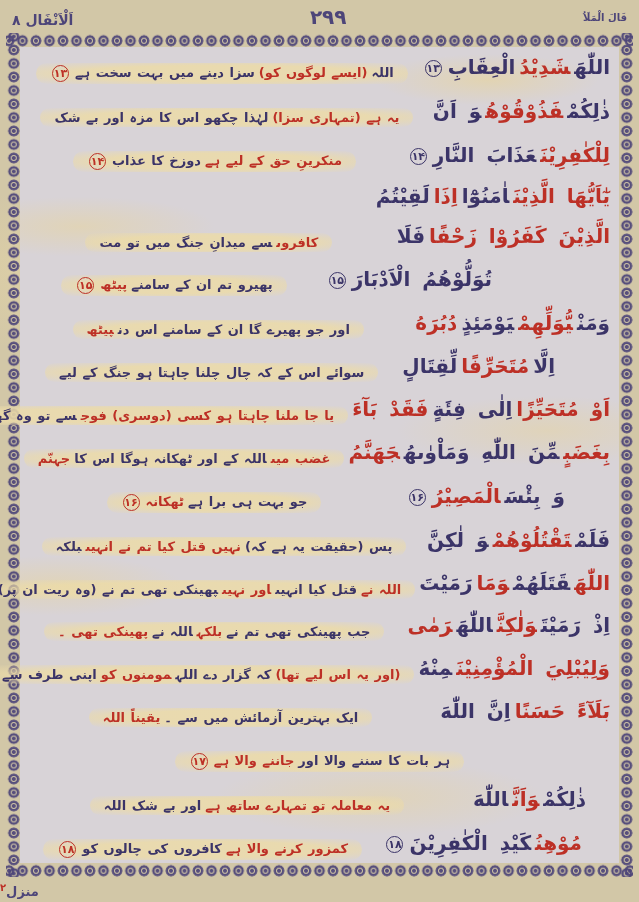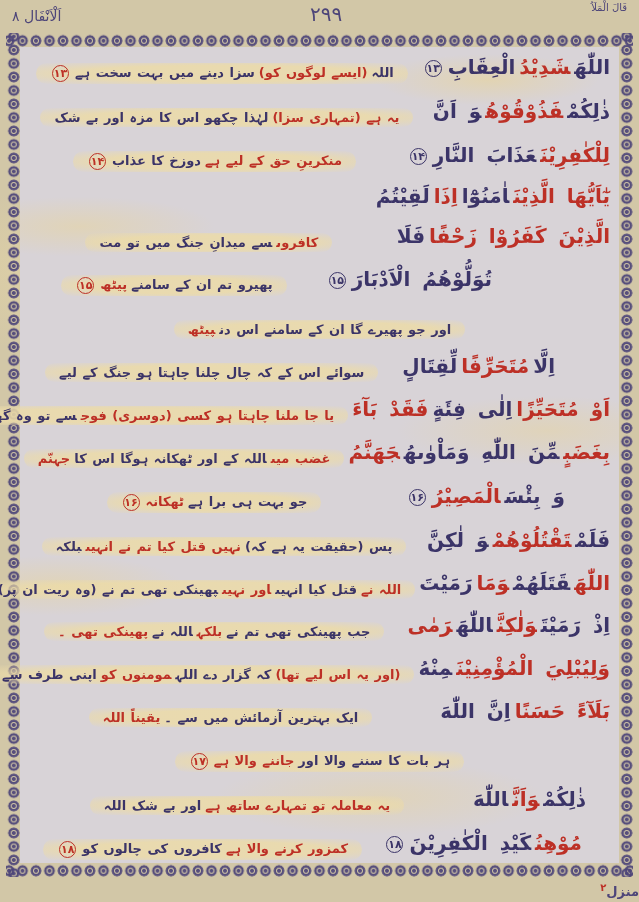--- a/index.html
+++ b/index.html
@@ -9,22 +9,22 @@
     overflow:hidden;
     font-family:"DejaVu Sans",sans-serif;
     background:
       radial-gradient(ellipse 260px 120px at 12% 30%, rgba(233,216,165,.55), rgba(233,216,165,0) 70%),
       radial-gradient(ellipse 300px 140px at 85% 70%, rgba(233,216,165,.5), rgba(233,216,165,0) 70%),
       #d2c7a7;
   }
   
   .header{
     position:absolute;top:2px;left:12px;right:12px;height:30px;
-    display:flex;justify-content:space-between;align-items:flex-start;
-    color:#4d4579;font-weight:normal;
+    display:flex;justify-content:space-between;align-items:center;
+    color:#4d4579;font-weight:bold;
   }
   .header .h-left{font-size:14px;padding-top:6px;}
   .header .h-center{font-size:20px;letter-spacing:1px;}
   .header .h-right{font-size:10px;}
   
   .frame{position:absolute;top:33px;bottom:25px;left:6px;right:6px;}
   .bs{
     position:absolute;
     background-image:
       radial-gradient(circle at 50% 50%, #4d4579 1.7px, rgba(0,0,0,0) 2.2px),
@@ -82,21 +82,21 @@
   .vc.red{color:#bd3026;}
   
   .row:nth-child(6)  .arabic{margin-right:118px;}
   .row:nth-child(8)  .arabic{margin-right:55px;}
   .row:nth-child(11) .arabic{margin-right:45px;}
   .row:nth-child(17) .arabic{margin-right:128px;}
   .row:nth-child(18) .arabic{margin-right:24px;}
   .row:nth-child(19) .arabic{margin-right:28px;}
   
   .footer{
-    position:absolute;bottom:3px;left:16px;right:0;text-align:right;
+    position:absolute;bottom:3px;left:0;right:0;text-align:left;
     font-size:13px;font-weight:bold;color:#4d4579;margin-top:12px;
   }
   .footer .f-num{color:#bd3026;font-size:10px;vertical-align:super;}
 </style>
 </head>
 <body>
 
 <div class="page">
 
   <div class="header">
@@ -132,20 +132,21 @@
       </div>
       <div class="row">
         <div class="arabic"><span class="seg red">الَّذِيْنَ كَفَرُوْا زَحْفًا</span><span class="seg dark">فَلَا</span></div>
         <div class="urdu"><span class="hl"><span class="seg red">کافروں</span><span class="seg dark">سے میدانِ جنگ میں تو مت</span></span></div>
       </div>
       <div class="row">
         <div class="arabic"><span class="seg dark">تُوَلُّوْهُمُ الْاَدْبَارَ</span><span class="vc dark">۱۵</span></div>
         <div class="urdu"><span class="hl"><span class="seg dark">پھیرو تم ان کے سامنے</span><span class="seg red">پیٹھ</span><span class="vc red">۱۵</span></span></div>
       </div>
       <div class="row">
+        <div class="arabic"><span class="seg dark">وَمَنْ</span><span class="seg red">يُّوَلِّهِمْ</span><span class="seg dark">يَوْمَئِذٍ</span><span class="seg red">دُبُرَهُ</span></div>
         <div class="urdu"><span class="hl"><span class="seg dark">اور جو پھیرے گا ان کے سامنے اس دن</span><span class="seg red">پیٹھ</span></span></div>
       </div>
       <div class="row">
         <div class="arabic"><span class="seg dark">اِلَّا</span><span class="seg red">مُتَحَرِّفًا</span><span class="seg dark">لِّقِتَالٍ</span></div>
         <div class="urdu"><span class="hl"><span class="seg dark">سوائے اس کے کہ چال چلنا چاہتا ہو جنگ کے لیے</span></span></div>
       </div>
       <div class="row">
         <div class="arabic"><span class="seg red">اَوْ مُتَحَيِّزًا</span><span class="seg dark">اِلٰى فِئَةٍ</span><span class="seg red">فَقَدْ بَآءَ</span></div>
         <div class="urdu"><span class="hl"><span class="seg red">یا جا ملنا چاہتا ہو کسی (دوسری) فوج</span><span class="seg dark">سے تو وہ گھر جائے گا</span></span></div>
       </div>

